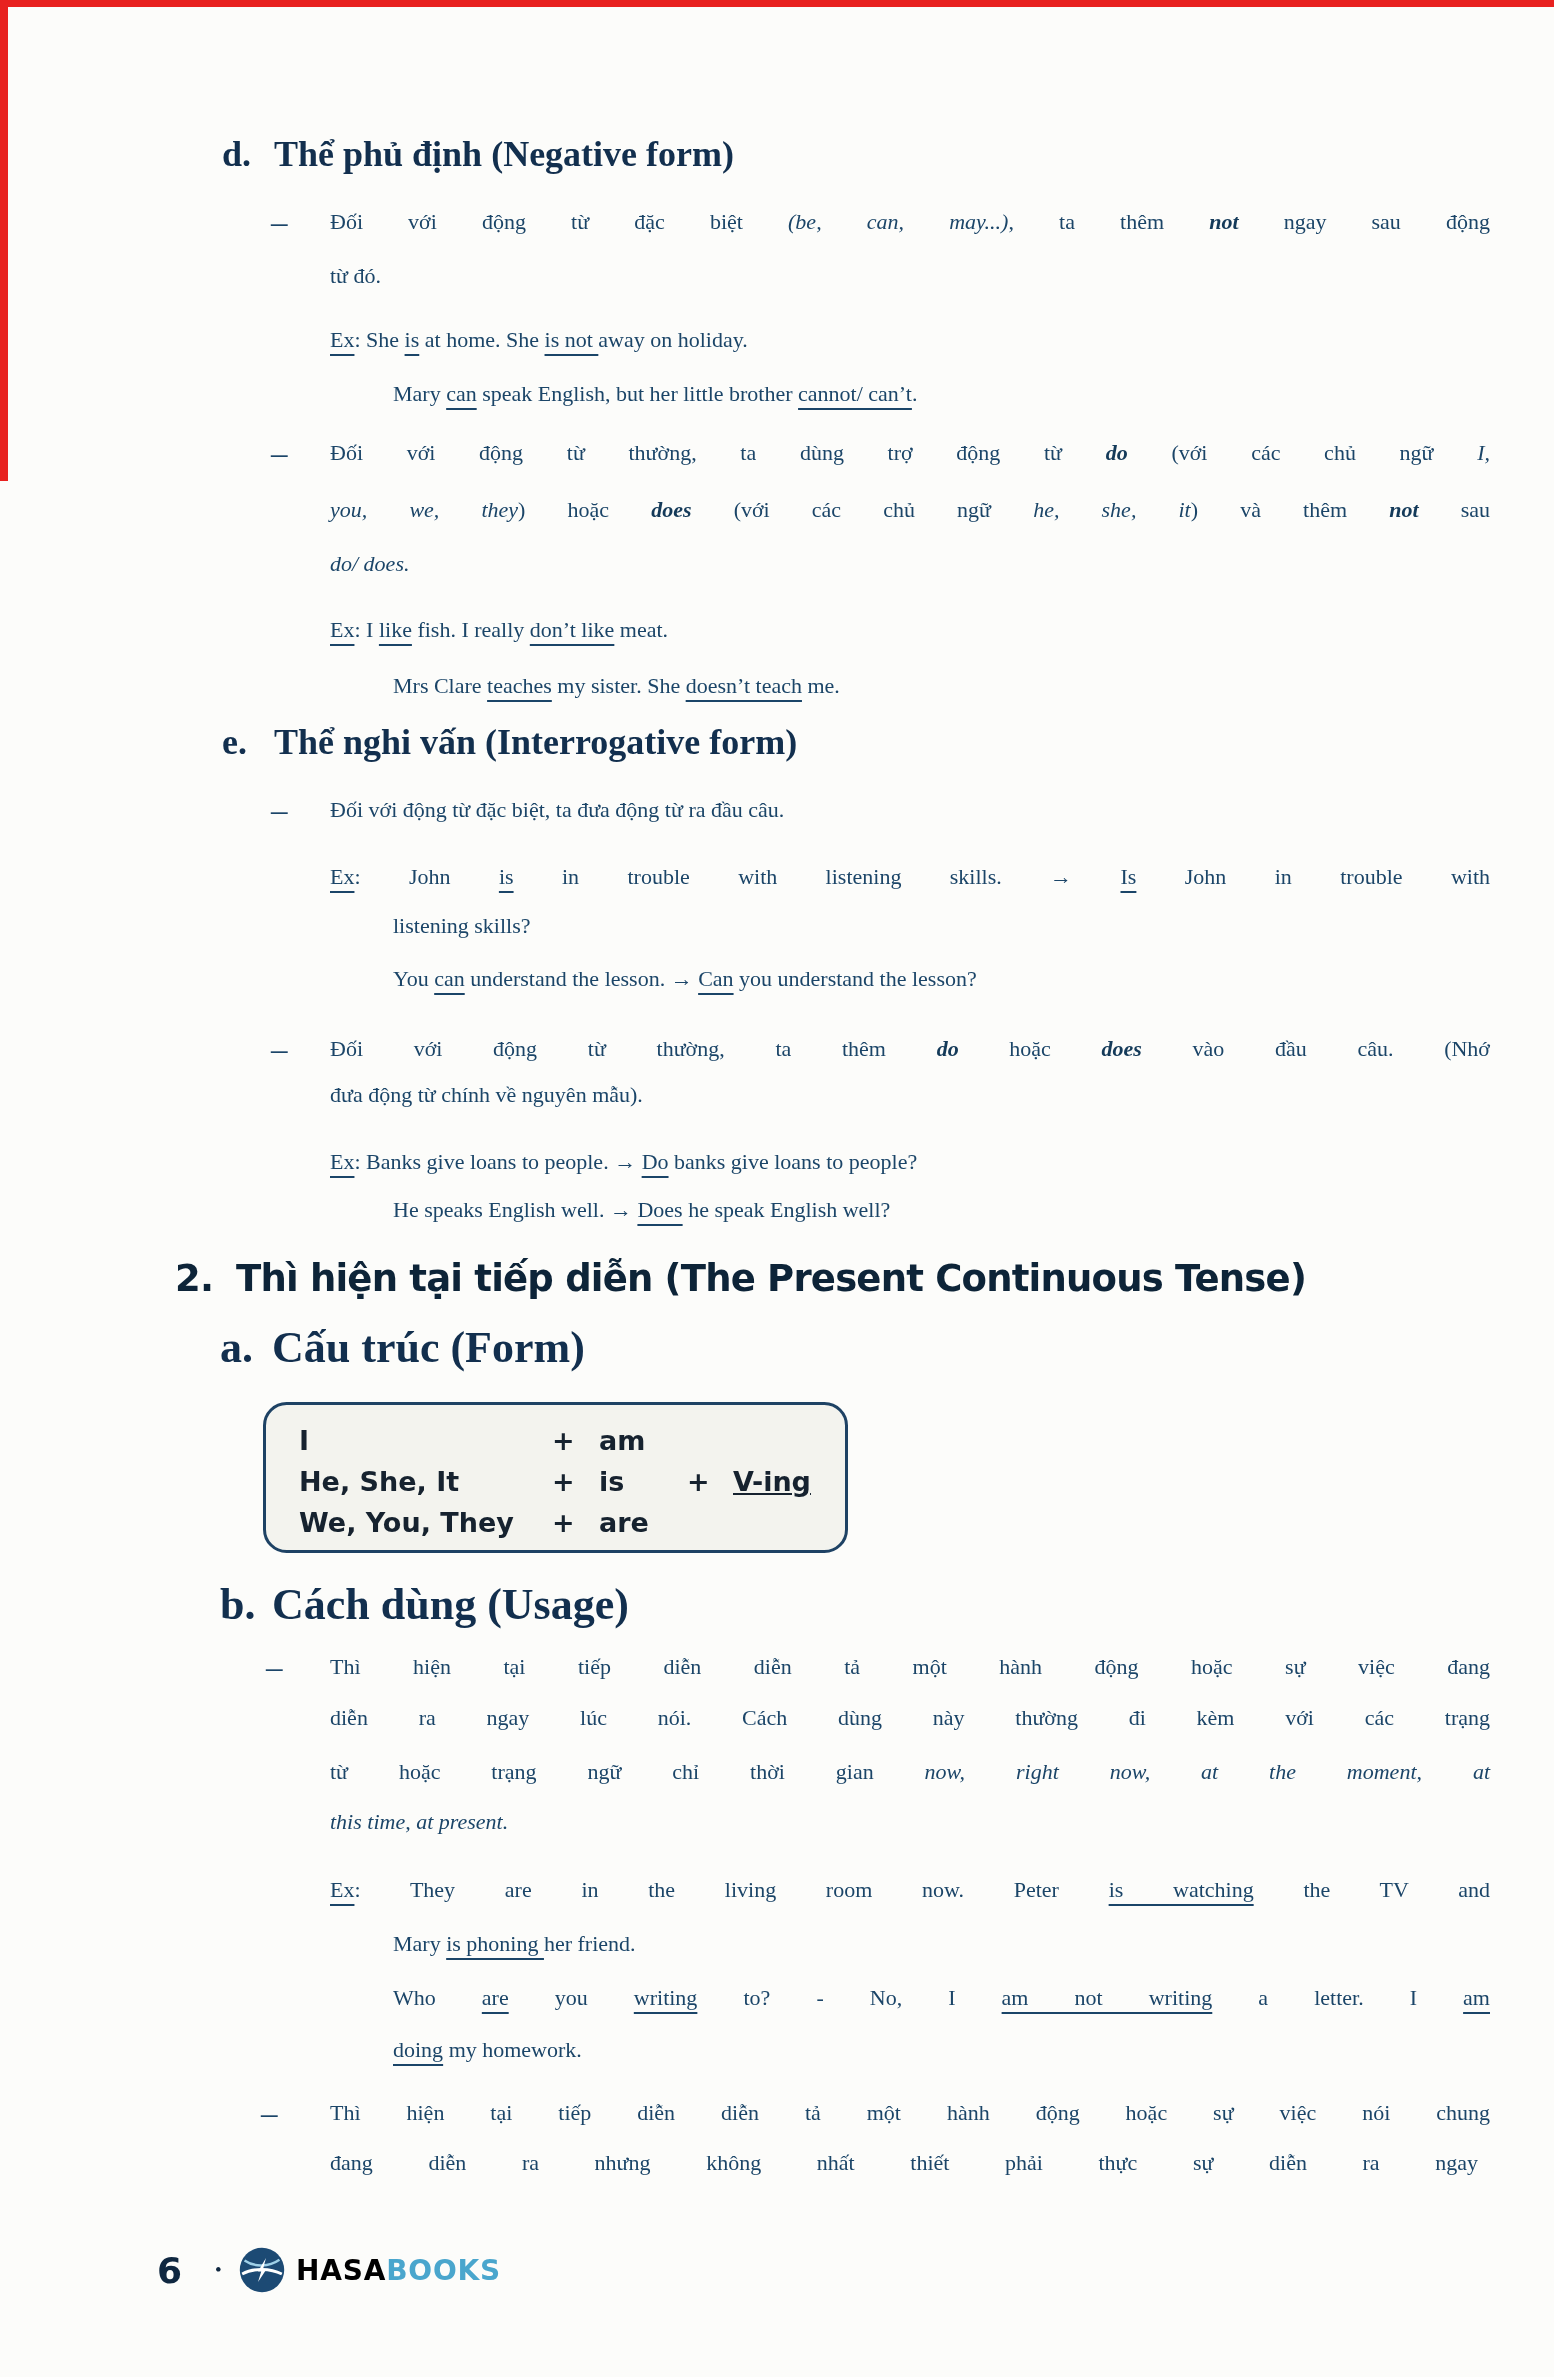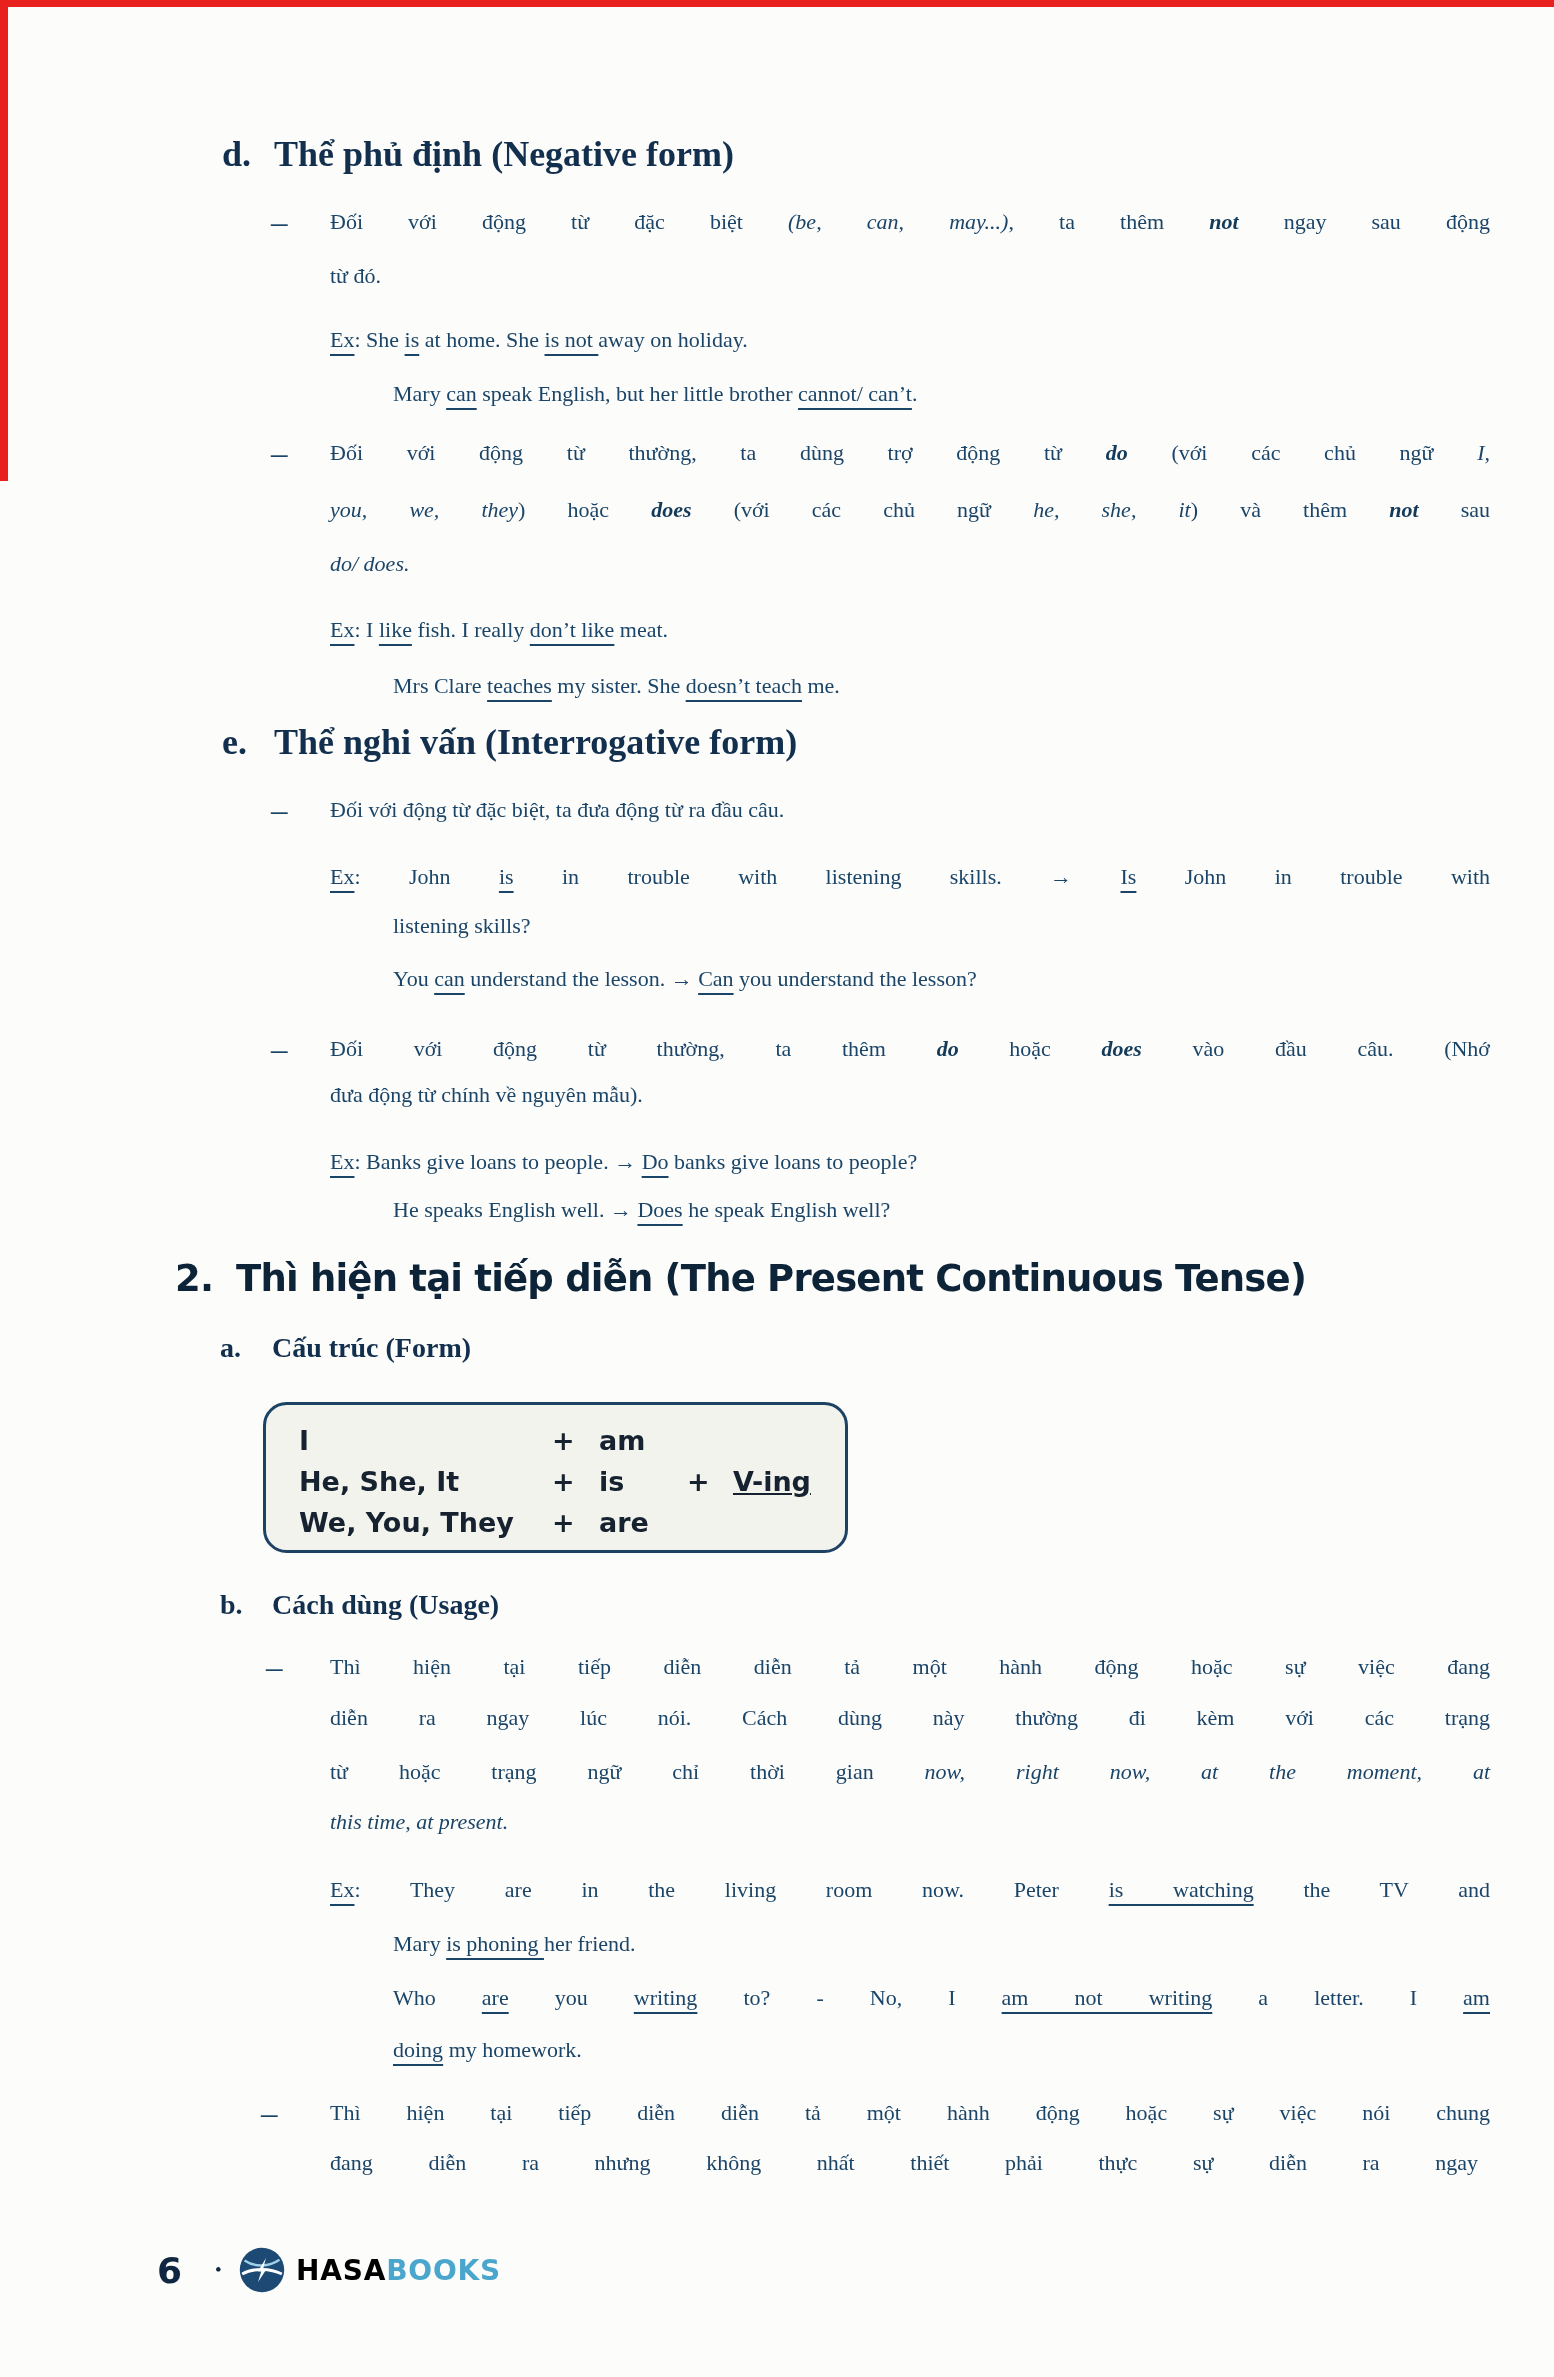--- a/index.html
+++ b/index.html
@@ -15,21 +15,21 @@
   .sg-n{}
   .sg-i{font-style:italic;text-align:right;}
   .sg-bi{font-style:italic;font-weight:bold;color:#143a59;}
   .sg-u{text-decoration:underline;text-decoration-thickness:2.4px;text-underline-offset:7px;}
 
   .dash{position:absolute;font-size:33px;line-height:42px;color:#1b4568;}
 
   
   .hd{position:absolute;font-weight:bold;font-size:36px;line-height:44px;color:#122f4e;white-space:nowrap;}
   .hd .hd-letter{display:inline-block;min-width:52px;}
-  .hd-small{font-size:28px;}
+  .hd-small{font-size:44px;}
 
   
   .hd2{position:absolute;font-family:"DejaVu Sans","Liberation Sans",sans-serif;font-weight:bold;
        font-size:37px;line-height:46px;letter-spacing:-0.8px;color:#0d2438;white-space:nowrap;}
   .hd2 .hd2-num{display:inline-block;min-width:61px;}
 
   
   .form-box{position:absolute;left:263px;top:1402px;width:585px;height:151px;background:#f3f3ee;
             border:3.9px solid #1e4264;border-radius:23.6px;box-sizing:border-box;
             font-family:"DejaVu Sans","Liberation Sans",sans-serif;font-weight:bold;color:#16222f;}

